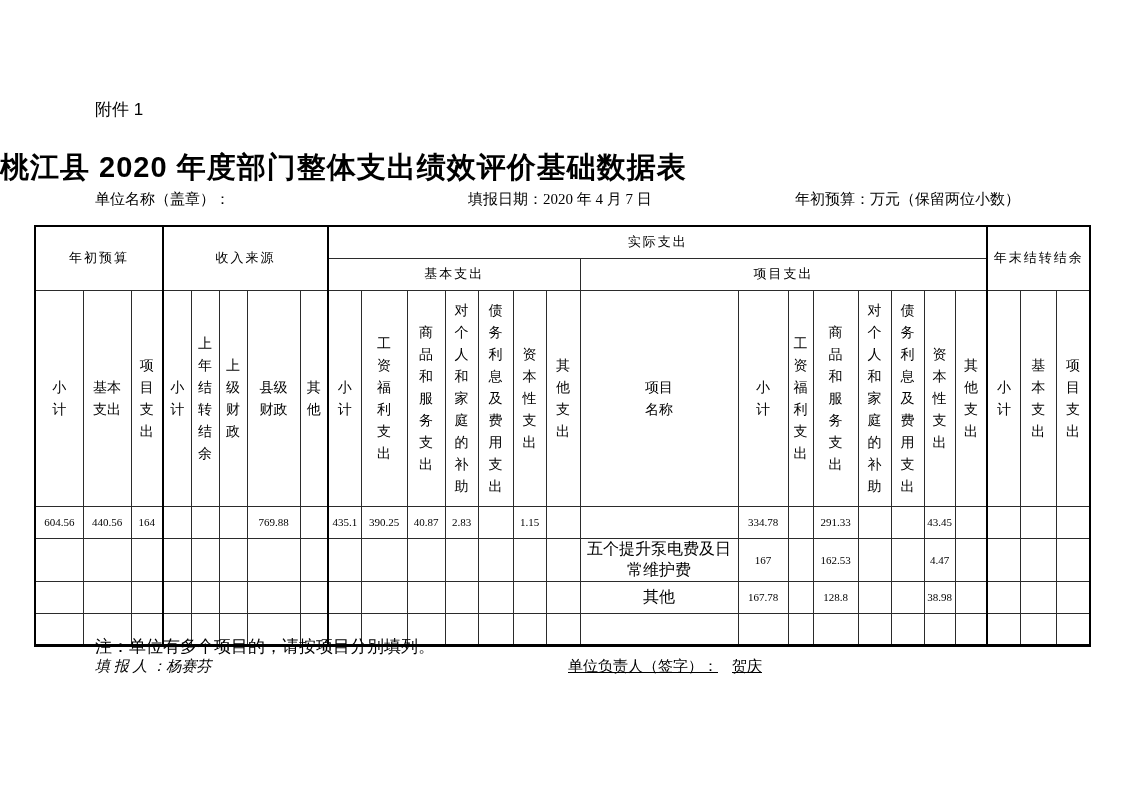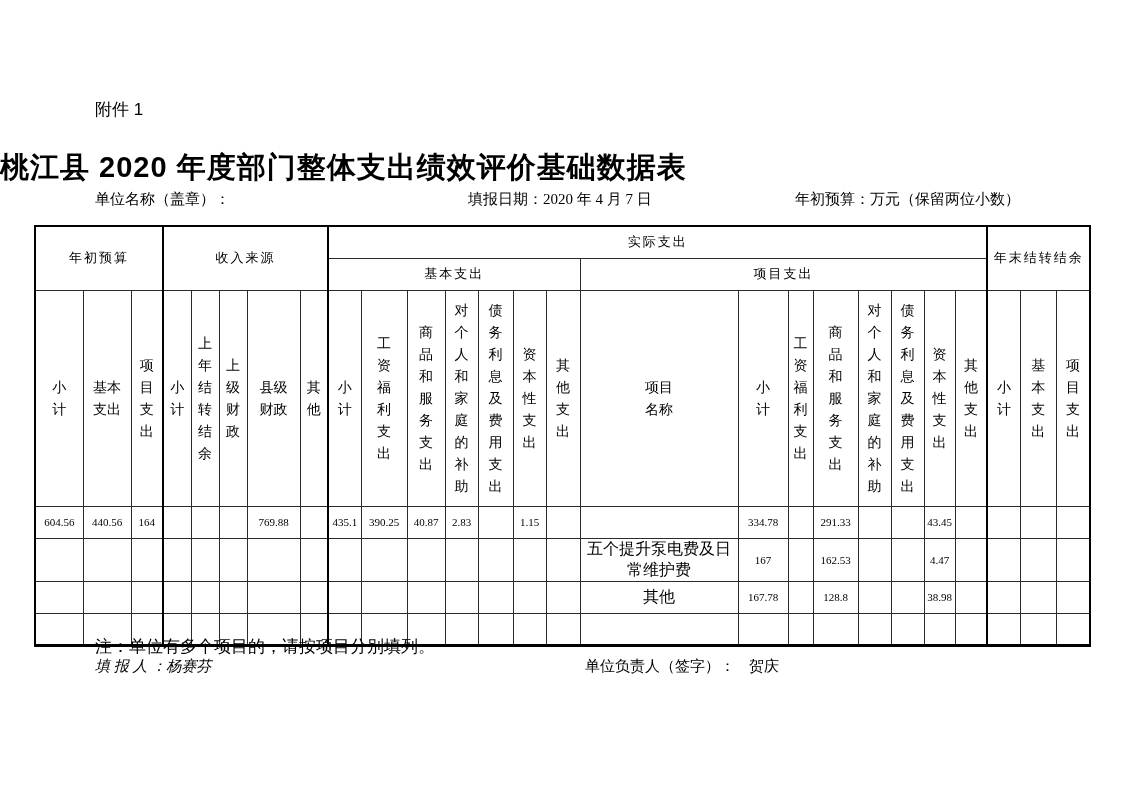--- a/index.html
+++ b/index.html
@@ -28,21 +28,21 @@
   .lbl{font-family:"Liberation Sans", sans-serif;font-size:14px;}
   .v1{display:inline-block;width:15px;word-break:break-all;line-height:22px;text-align:center;}
   .v2{display:inline-block;width:30px;word-break:break-all;line-height:22px;text-align:center;}
   td.num{font-size:11px;}
   td.pname{text-align:left;padding-left:18px;font-size:16px;}
   .bl2{border-left:2px solid #000 !important;}
 
   .note{position:absolute;left:95px;top:635px;font-size:17px;}
   .sig{position:absolute;top:657px;left:0;width:100%;font-size:15px;}
   .sig .sl{position:absolute;left:95px;font-style:italic;}
-  .sig .sr{position:absolute;left:585px;}
+  .sig .sr{position:absolute;left:568px;text-decoration:underline;}
   .sig .gap{margin-left:14px;}
 </style>
 </head>
 <body>
 
 <div class="page">
 
   <div class="attachment">附件 1</div>
 
   <div class="title">桃江县 2020 年度部门整体支出绩效评价基础数据表</div>

